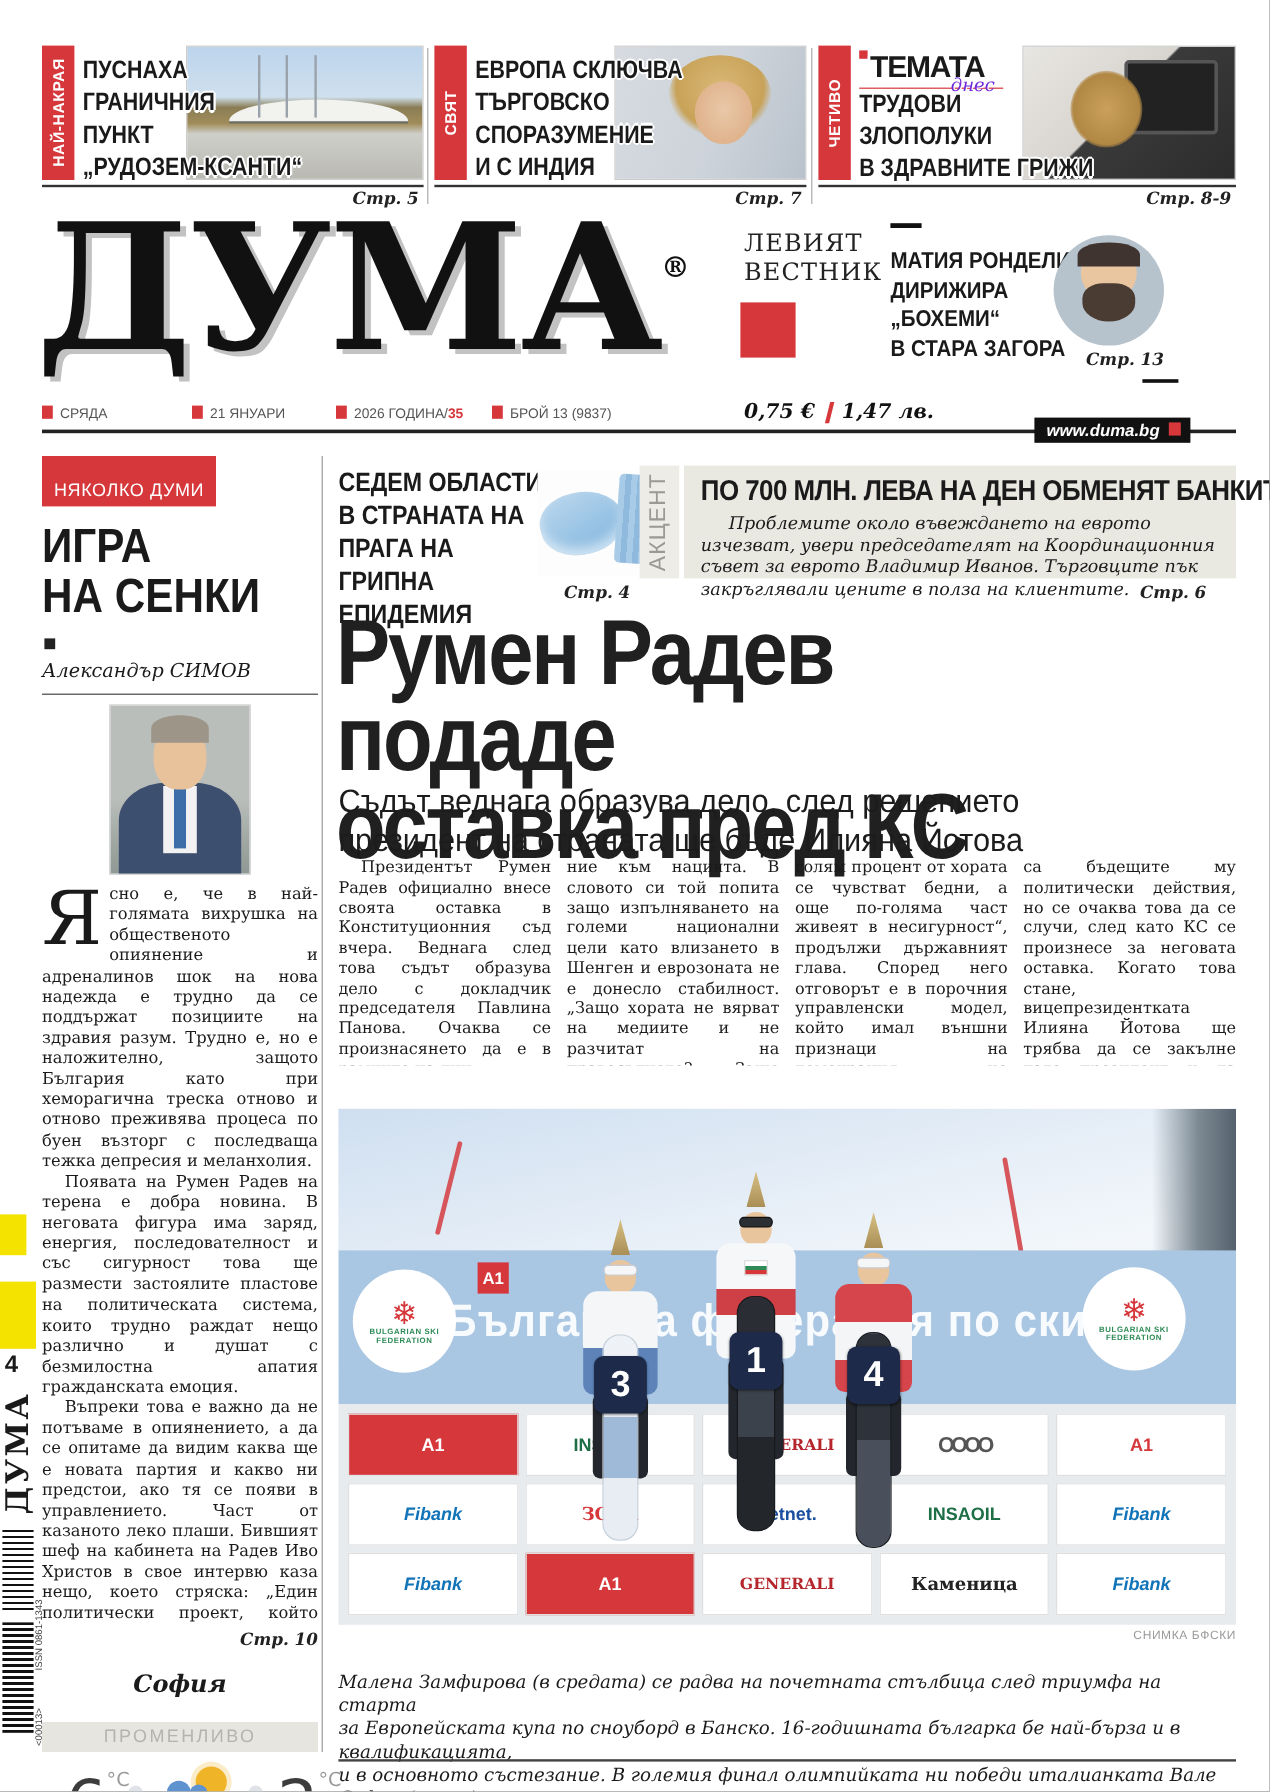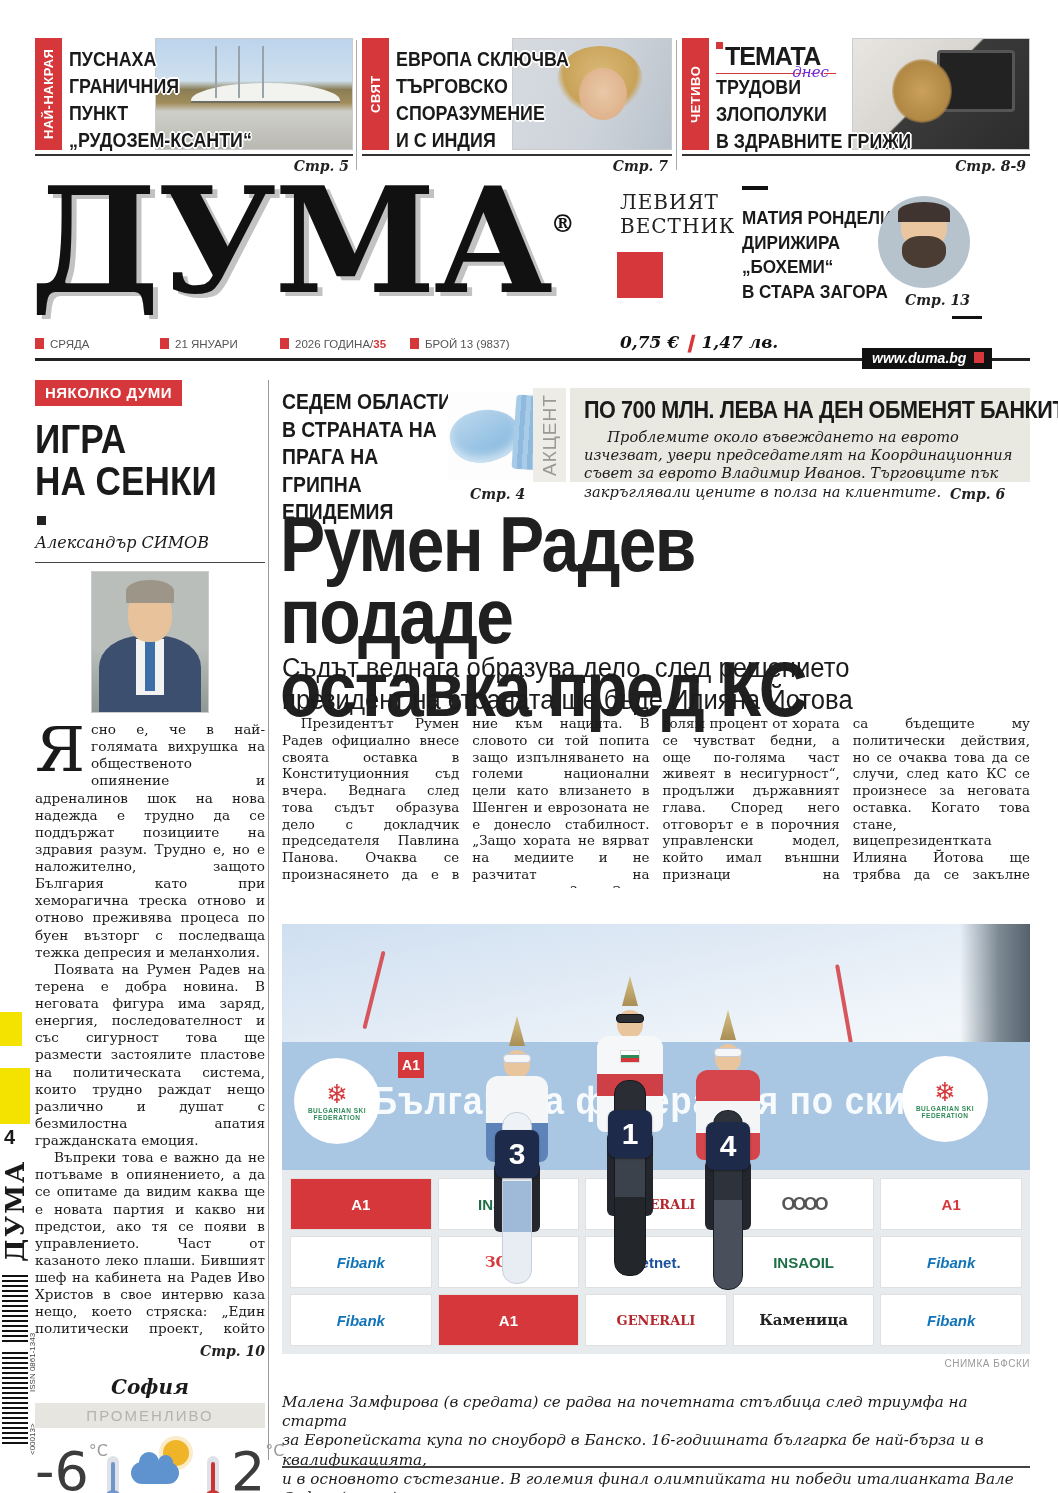--- a/index.html
+++ b/index.html
@@ -66,38 +66,38 @@
   .dl-item { position:absolute; top:2px; }
   .dl-item .sq { display:inline-block; width:9px; height:11px; background:#d6373b; margin-right:6px; vertical-align:-1px; }
   .price { position:absolute; left:585px; top:-4px; font-family:"DejaVu Serif",serif; font-weight:bold; font-style:italic; font-size:17px; color:#111; }
   .price .sep { color:#d6373b; padding:0 4px; }
   .blackrule { position:absolute; left:35px; top:358px; width:995px; border-top:3px solid #222; }
   .sitebox { position:absolute; left:862px; top:348px; background:#111; color:#fff; font-weight:bold; font-style:italic; font-size:14px; padding:2px 8px 3px 10px; }
   .sitebox .sq2 { display:inline-block; width:10px; height:11px; background:#d6373b; margin-left:8px; }
 
   
   .leftcol { position:absolute; left:35px; top:380px; width:230px; }
-  .kicker { display:inline-block; background:#d6373b; color:#fff; font-weight:bold; font-size:15px; padding:4px 10px 5px; letter-spacing:.5px; }
+  .kicker { display:inline-block; background:#d6373b; color:#fff; font-weight:normal; font-size:15px; padding:20px 10px 5px; letter-spacing:.5px; }
   .op-title { font-weight:bold; font-size:40px; line-height:1.05; margin-top:12px; white-space:pre-line; transform:scaleX(.88); transform-origin:0 0; }
   .op-bullet { width:9px; height:9px; background:#222; margin:14px 0 8px 2px; }
   .op-author { font-family:"DejaVu Serif",serif; font-style:italic; font-size:16px; }
   .op-rule { border-top:1px solid #444; margin:10px 0 8px; }
   .op-photo { width:118px; height:142px; margin:0 auto 8px; position:relative; background:linear-gradient(180deg,#b9beba 0 55%,#8f9894 100%); overflow:hidden; border:1px solid #ccc; }
   .op-photo .faceO { position:absolute; left:31%; top:10%; width:38%; height:40%; background:#e7c29a; border-radius:48% 48% 44% 44%; }
   .op-photo .hairO { position:absolute; left:29%; top:6%; width:42%; height:16%; background:#9d9588; border-radius:50% 50% 0 0; }
   .op-photo .suitO { position:absolute; left:6%; top:46%; width:88%; height:56%; background:#3c4f6e; border-radius:40% 40% 0 0; }
   .op-photo .shirtO { position:absolute; left:38%; top:48%; width:24%; height:40%; background:#f2f2f2; }
   .op-photo .tieO { position:absolute; left:46%; top:49%; width:8%; height:36%; background:#3e6ea8; }
   .op-body { font-family:"DejaVu Serif",serif; font-size:13.6px; line-height:1.26; text-align:justify; height:616px; overflow:hidden; }
   .op-body p { margin:0; }
   .op-body p.ind { text-indent:1.4em; }
   .dropcap { float:left; font-family:"DejaVu Serif",serif; font-size:62px; line-height:.82; padding:4px 6px 0 0; }
   .op-pref { text-align:right; margin-top:6px; }
   .w-city { text-align:center; font-family:"DejaVu Serif",serif; font-weight:bold; font-style:italic; font-size:20px; margin-top:16px; }
-  .w-bar { margin-top:4px; background:#e6e5df; color:#b5b4ac; text-align:center; font-size:15px; letter-spacing:2px; padding:4px 0; }
+  .w-bar { margin-top:20px; background:#e6e5df; color:#b5b4ac; text-align:center; font-size:15px; letter-spacing:2px; padding:4px 0; }
   .w-row { position:relative; height:90px; margin-top:6px; }
   .w-temp { position:absolute; top:6px; font-size:54px; color:#3c3c3c; font-family:"DejaVu Sans",sans-serif; }
   .w-temp .unit { font-size:16px; color:#9a9a9a; vertical-align:34px; }
   .thermo { position:absolute; top:22px; width:12px; height:46px; border-radius:8px; background:#dfe3e8; }
   .thermo i { position:absolute; left:-3px; bottom:-6px; width:18px; height:18px; border-radius:50%; display:block; }
   .thermo span { position:absolute; left:4px; top:6px; width:4px; height:32px; border-radius:3px; display:block; }
   .th-blue i, .th-blue span { background:#6f96c8; }
   .th-red i, .th-red span { background:#cc3333; }
   .w-cloudsun { position:absolute; left:96px; top:6px; width:64px; height:44px; }
   .w-cloudsun .sun { position:absolute; right:6px; top:0; width:26px; height:26px; border-radius:50%; background:#f0b429; box-shadow:0 0 0 4px rgba(240,180,41,.25); }

